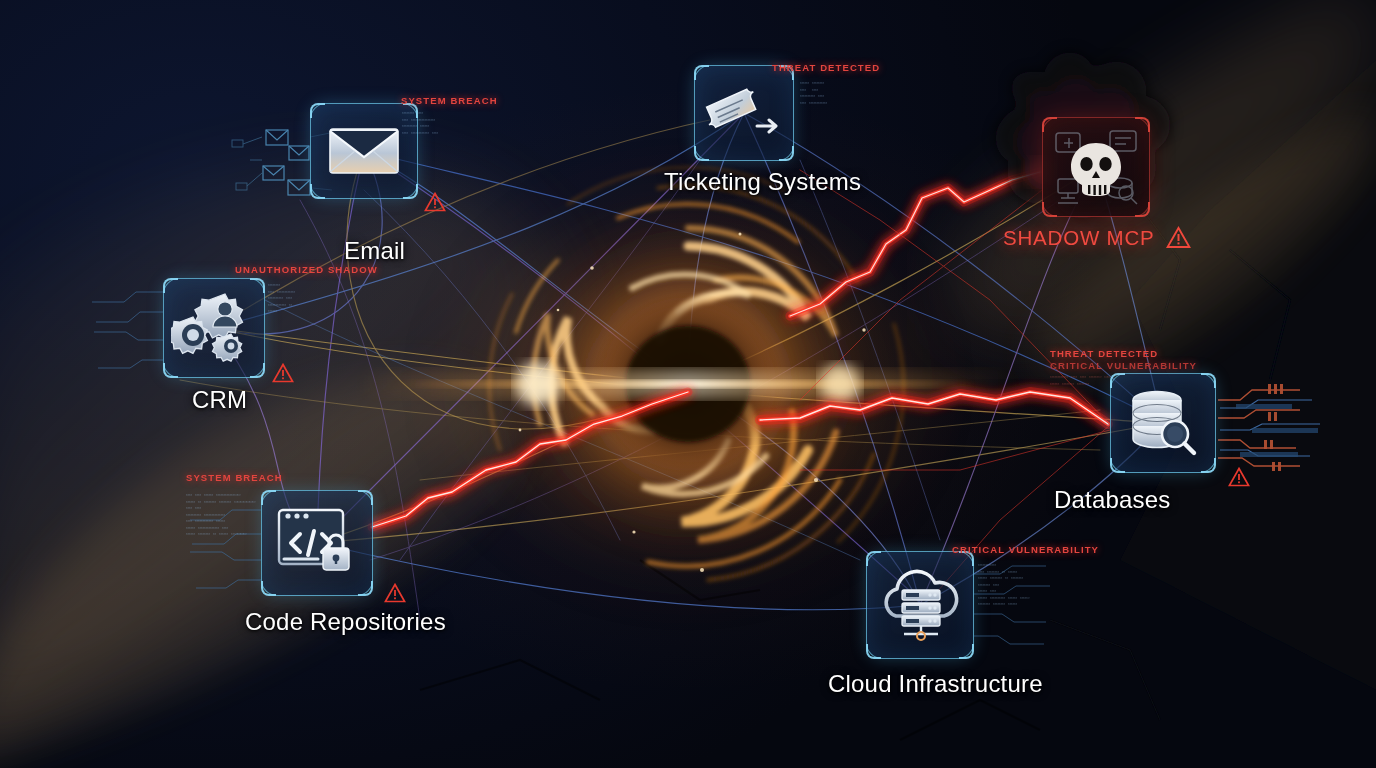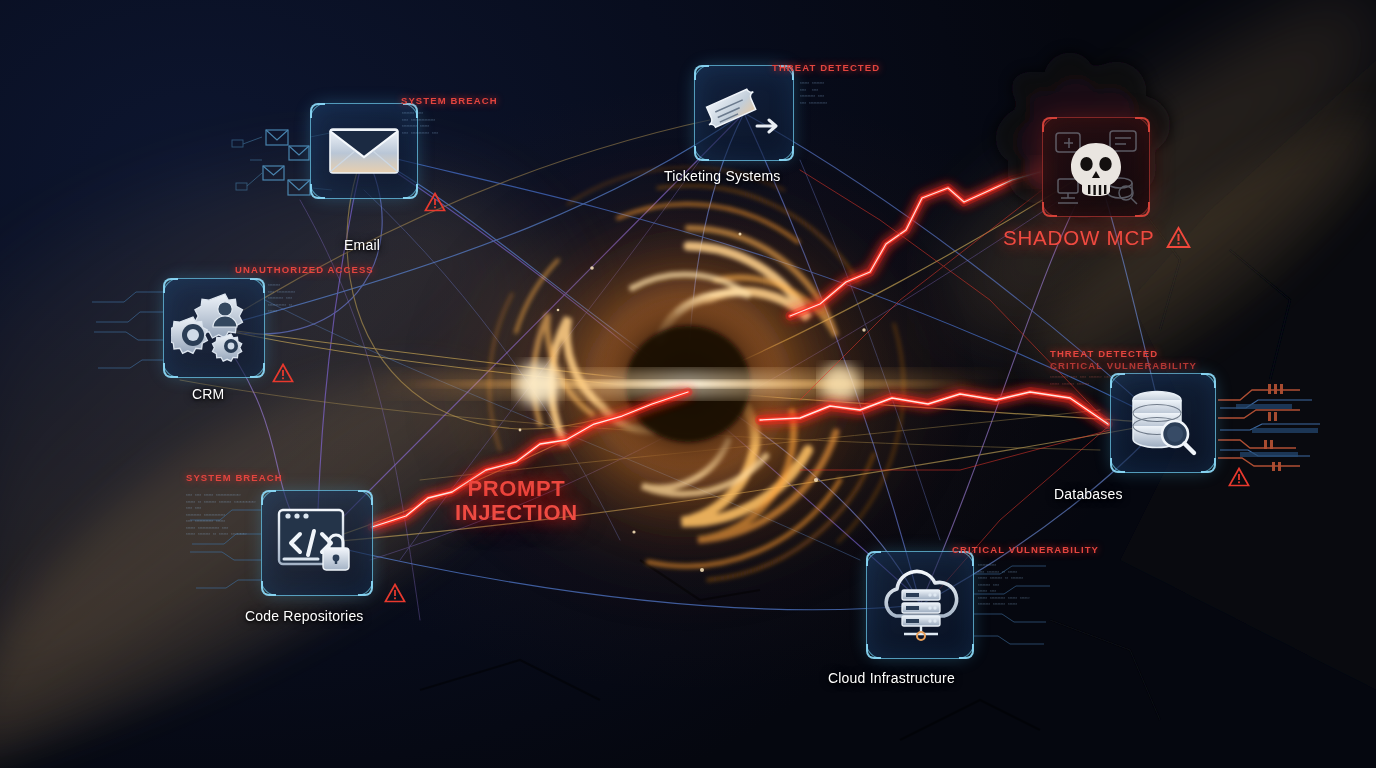--- a/index.html
+++ b/index.html
@@ -4,21 +4,21 @@
 <style>
   html,body{margin:0;padding:0;background:#05070f;}
   body{width:1376px;height:768px;overflow:hidden;font-family:"Liberation Sans",sans-serif;}
   #stage{position:relative;width:1376px;height:768px;overflow:hidden;
          background:
            radial-gradient(ellipse 620px 420px at 688px 390px, rgba(255,150,40,.16) 0%, rgba(120,60,10,.05) 45%, rgba(0,0,0,0) 72%),
            radial-gradient(ellipse 900px 700px at 200px 180px, #0d1630 0%, #080d1e 55%, #05070f 100%),
            linear-gradient(160deg,#0a1124 0%,#070b18 45%,#04060e 100%);
   }
   #svgroot{position:absolute;inset:0;width:1376px;height:768px;}
-  .lbl{position:absolute;color:#fff;font-size:14px;letter-spacing:.2px;white-space:nowrap;
+  .lbl{position:absolute;color:#fff;font-size:24px;letter-spacing:.2px;white-space:nowrap;
        text-shadow:0 0 9px rgba(0,0,0,.95),0 1px 3px rgba(0,0,0,1);}
   .warn-txt{position:absolute;color:#e2453f;font-size:9.5px;font-weight:bold;letter-spacing:1.1px;
             white-space:nowrap;text-shadow:0 0 7px rgba(230,40,35,.85);}
   .warn-txt.dim{color:#c03a36;opacity:.92;}
   .node{position:absolute;}
   .frame{position:absolute;border:1.6px solid rgba(110,205,240,.72);border-radius:16px;
          background:linear-gradient(150deg,rgba(28,52,88,.58),rgba(12,24,48,.62));
          box-shadow:0 0 16px rgba(80,190,240,.26), inset 0 0 24px rgba(40,110,170,.2);}
   .frame.dark{border-color:rgba(205,60,55,.6);
          background:linear-gradient(150deg,rgba(40,16,18,.78),rgba(16,8,12,.85));
@@ -436,21 +436,21 @@
             <circle cx="60" cy="57" r="3.4" fill="#cfdae7"></circle>
           <g transform="translate(54,26)">
             <circle cy="-6" r="7.2" fill="#34485f" stroke="#e4ecf4" stroke-width="1.2"></circle>
             <path d="M-12 12 a12 11 0 0 1 24 0 z" fill="#34485f" stroke="#e4ecf4" stroke-width="1.2"></path>
           </g>
         </svg>
       </div>
     </div>
   </div>
   <div class="lbl" style="left:192px;top:386px;">CRM</div>
-  <div class="warn-txt" style="left:235px;top:264px;">UNAUTHORIZED ACCESS</div>
+  <div class="warn-txt" style="left:235px;top:264px;">UNAUTHORIZED SHADOW</div>
   <div class="glyphline" style="left:268px;top:282px;">▭▭▭▭
 ▭▭ ▭▭▭▭▭▭
 ▭▭▭▭▭ ▭▭
 ▭▭▭▭▭▭ ▭
 ▭▭▭</div>
   <div style="position:absolute;left:272px;top:363px;">
     <svg width="22" height="20" viewBox="0 0 22 20">
         <path d="M11 1.5 L20.6 18.5 L1.4 18.5 Z" fill="none" stroke="#e8392e" stroke-width="1.7"></path>
         <rect x="10.1" y="7" width="1.8" height="6" fill="#e8392e"></rect>
         <rect x="10.1" y="14.4" width="1.8" height="1.8" fill="#e8392e"></rect>
@@ -605,18 +605,14 @@
   <div class="lbl" style="left:828px;top:670px;text-align:right;">Cloud Infrastructure</div>
   <div class="warn-txt" style="left:952px;top:544px;">CRITICAL VULNERABILITY</div>
   <div class="glyphline" style="left:978px;top:562px;">▭▭▭▭▭▭
 ▭▭ ▭▭▭▭ ▭ ▭▭▭
 ▭▭▭ ▭▭▭▭ ▭ ▭▭▭▭
 ▭▭▭▭ ▭▭
 ▭▭▭ ▭▭
 ▭▭▭ ▭▭▭▭▭ ▭▭▭ ▭▭▭
 ▭▭▭▭ ▭▭▭▭ ▭▭▭</div>
 
-  <div class="attack" style="left:455px;top:477px;">
-    <div>PROMPT</div>
-    <div>INJECTION</div>
-  </div>
 
 </div>
 
 </body></html>

